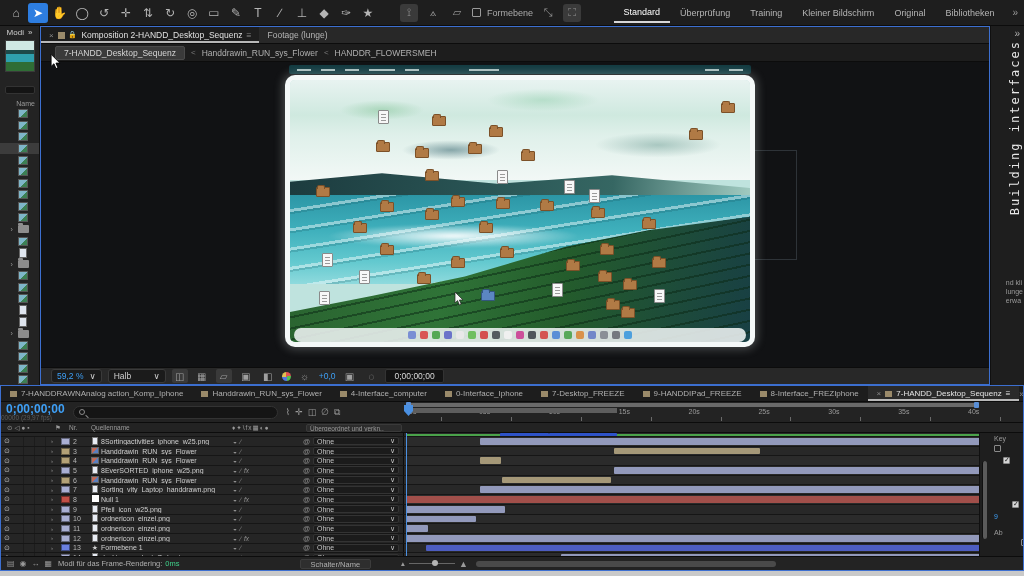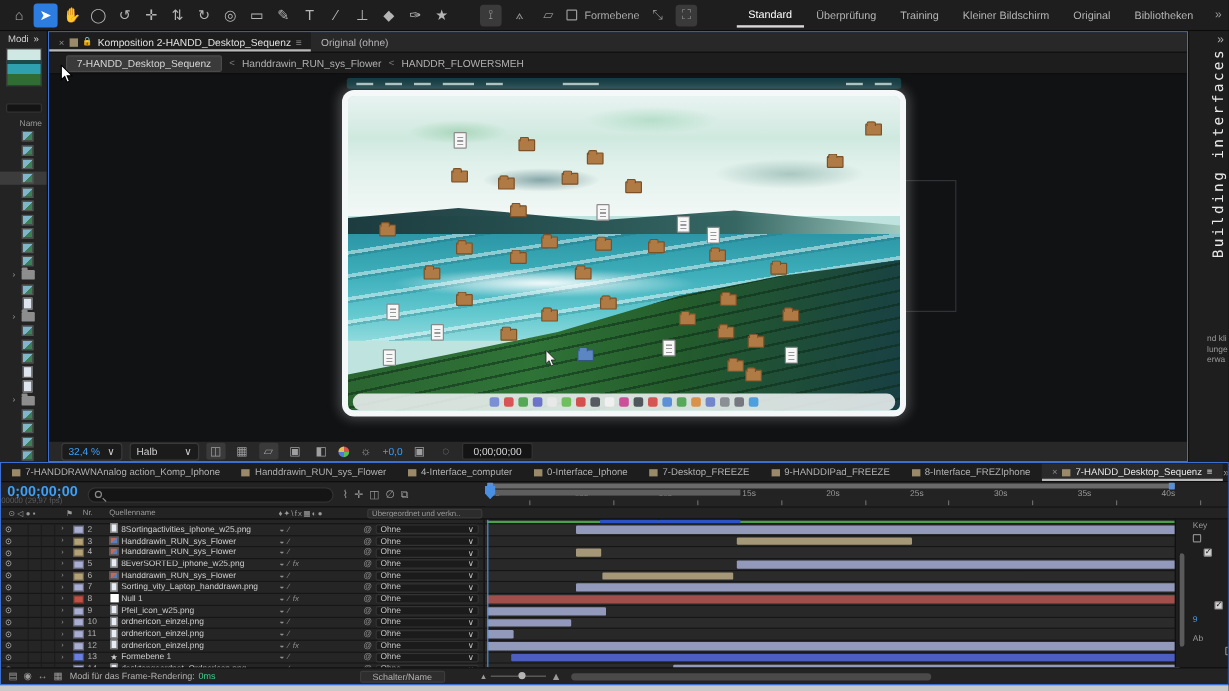--- a/index.html
+++ b/index.html
@@ -338,21 +338,21 @@
     <div class="comp-panel">
       <div class="ctabs" id="ctabs">
           <div class="ctab active">
             <span class="x">×</span>
             <span class="sq"></span>
             <span class="lock">🔒</span>
             <span>Komposition 2-HANDD_Desktop_Sequenz</span>
             <span class="menu">≡</span>
           </div>
           <div class="ctab">
-            <span>Original (ohne)</span>
+            <span>Footage (lunge)</span>
           </div>
         </div>
       <div class="crumbs" id="crumbs">
           <span class="crumb-pill">7-HANDD_Desktop_Sequenz</span>
           <span class="crumb-sep">&lt;</span>
           <span>Handdrawin_RUN_sys_Flower</span>
           <span class="crumb-sep">&lt;</span>
           <span>HANDDR_FLOWERSMEH</span>
         </div>
       <div class="viewer">
@@ -439,21 +439,21 @@
                 <i style="background: rgb(114, 135, 201);"></i>
                 <i style="background: rgb(138, 143, 150);"></i>
                 <i style="background: rgb(117, 121, 127);"></i>
                 <i style="background: rgb(77, 160, 221);"></i>
               </div>
           </div>
         </div>
       </div>
       <div class="vctrl">
         <span class="dd">
-            <span class="blue">32,4 %</span>
+            <span class="blue">59,2 %</span>
             <span>∨</span>
           </span>
         <span class="dd" style="min-width:58px; justify-content:space-between;">
             <span>Halb</span>
             <span>∨</span>
           </span>
         <span class="vicon boxed">◫</span>
         <span class="vicon">▦</span>
         <span class="vicon boxed">▱</span>
         <span class="vicon">▣</span>

